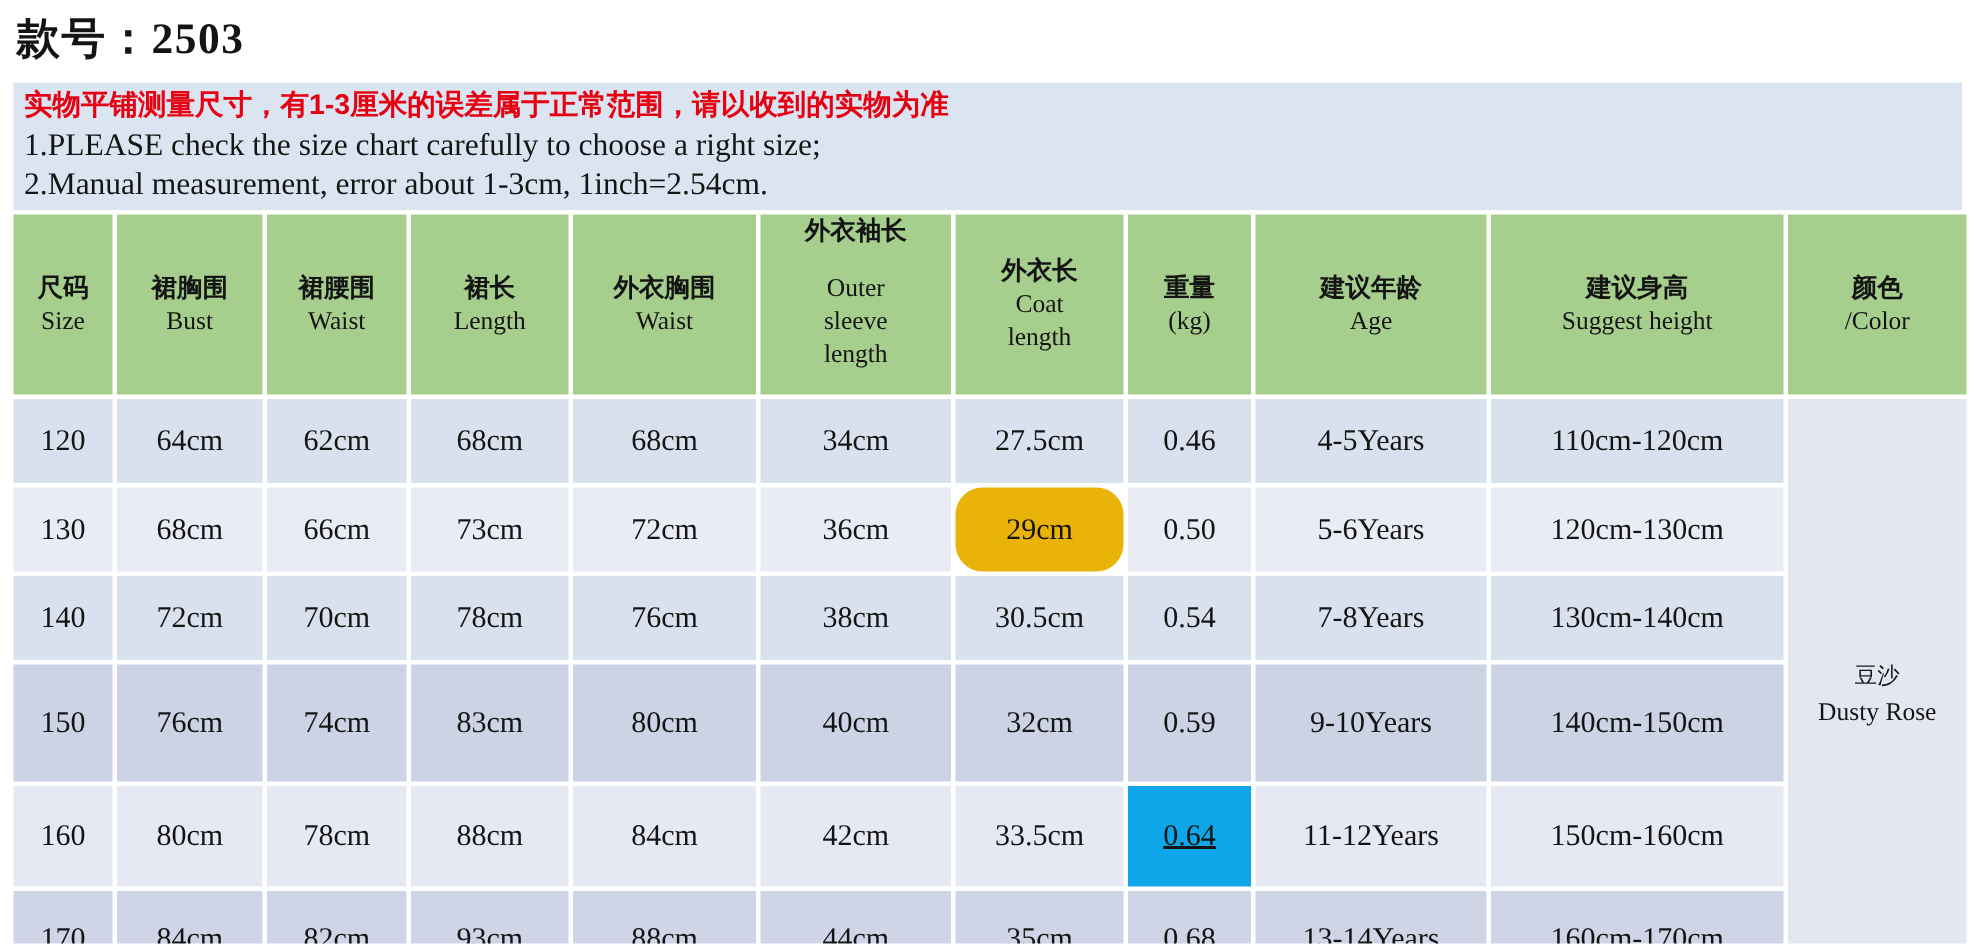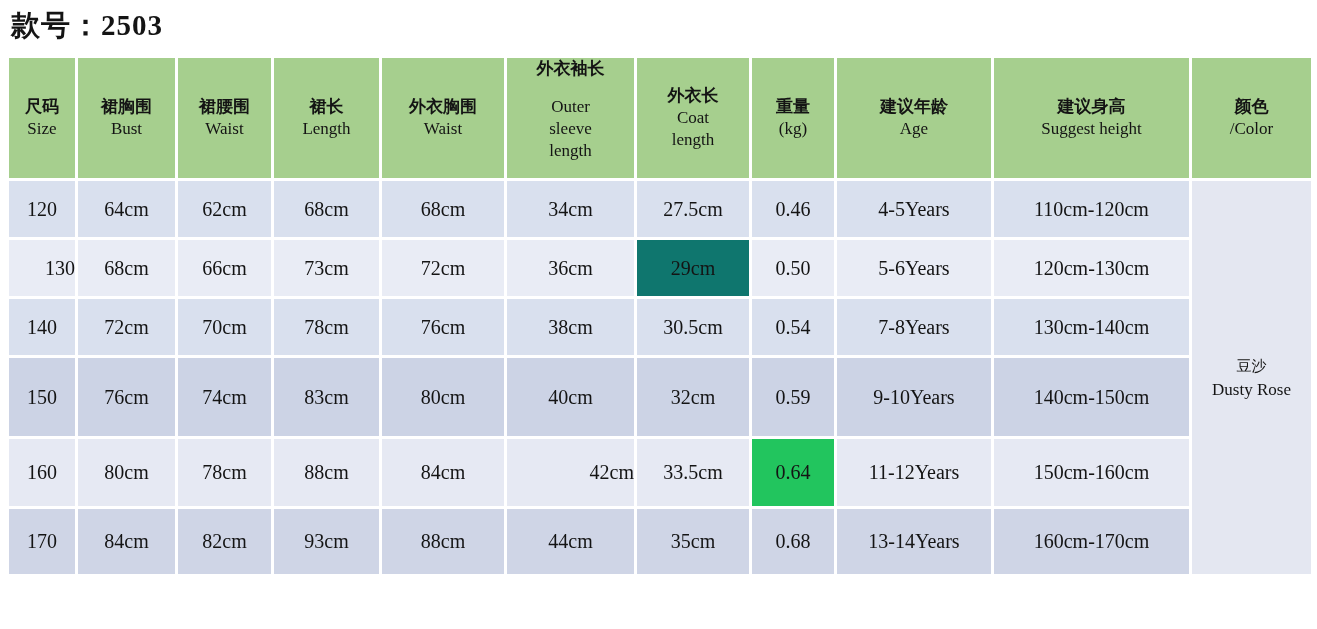--- a/index.html
+++ b/index.html
@@ -49,20 +49,25 @@
   td.color-cell .zh { display:block; font-size:15px; }
   td.color-cell .en { display:block; }
 </style>
 </head>
 <body style="color: rgb(20, 20, 20);">
 
 <div class="page">
 
   <div class="title">款号：2503</div>
 
+  <div class="notice" style="background: rgb(219, 229, 241);">
+    <div class="notice-red" style="color: rgb(230, 0, 18);">实物平铺测量尺寸，有1-3厘米的误差属于正常范围，请以收到的实物为准</div>
+    <div class="notice-en">1.PLEASE check the size chart carefully to choose a right size;</div>
+    <div class="notice-en">2.Manual measurement, error about 1-3cm, 1inch=2.54cm.</div>
+  </div>
 
   <table class="size-chart">
     <colgroup>
       <col style="width:66px">
         <col style="width:97px">
         <col style="width:93px">
       <col style="width:105px">
         <col style="width:122px">
         <col style="width:127px">
       <col style="width:112px">
@@ -130,27 +135,27 @@
         <td style="background: rgb(217, 224, 238);">27.5cm</td>
         <td style="background: rgb(217, 224, 238);">0.46</td>
         <td style="background: rgb(217, 224, 238);">4-5Years</td>
         <td style="background: rgb(217, 224, 238);">110cm-120cm</td>
         <td class="color-cell" rowspan="6" style="background: rgb(228, 231, 241);">
             <span class="zh">豆沙</span>
             <span class="en">Dusty Rose</span>
           </td>
       </tr>
       <tr class="r1">
-        <td style="background: rgb(233, 236, 245); text-align: right;">130</td>
+        <td style="background: rgb(233, 236, 245);">130</td>
         <td style="background: rgb(233, 236, 245);">68cm</td>
         <td style="background: rgb(233, 236, 245);">66cm</td>
         <td style="background: rgb(233, 236, 245);">73cm</td>
         <td style="background: rgb(233, 236, 245);">72cm</td>
         <td style="background: rgb(233, 236, 245);">36cm</td>
-        <td style="background: #0f766e;">29cm</td>
+        <td style="background: #eab308; border-radius: 18px;">29cm</td>
         <td style="background: rgb(233, 236, 245);">0.50</td>
         <td style="background: rgb(233, 236, 245);">5-6Years</td>
         <td style="background: rgb(233, 236, 245);">120cm-130cm</td>
       </tr>
       <tr class="r2">
         <td style="background: rgb(217, 224, 238);">140</td>
         <td style="background: rgb(217, 224, 238);">72cm</td>
         <td style="background: rgb(217, 224, 238);">70cm</td>
         <td style="background: rgb(217, 224, 238);">78cm</td>
         <td style="background: rgb(217, 224, 238);">76cm</td>
@@ -171,23 +176,23 @@
         <td style="background: rgb(204, 211, 229);">0.59</td>
         <td style="background: rgb(204, 211, 229);">9-10Years</td>
         <td style="background: rgb(204, 211, 229);">140cm-150cm</td>
       </tr>
       <tr class="r4">
         <td style="background: rgb(230, 233, 243);">160</td>
         <td style="background: rgb(230, 233, 243);">80cm</td>
         <td style="background: rgb(230, 233, 243);">78cm</td>
         <td style="background: rgb(230, 233, 243);">88cm</td>
         <td style="background: rgb(230, 233, 243);">84cm</td>
-        <td style="background: rgb(230, 233, 243); text-align: right;">42cm</td>
+        <td style="background: rgb(230, 233, 243);">42cm</td>
         <td style="background: rgb(230, 233, 243);">33.5cm</td>
-        <td style="background: #22c55e;">0.64</td>
+        <td style="background: #0ea5e9; text-decoration: underline;">0.64</td>
         <td style="background: rgb(230, 233, 243);">11-12Years</td>
         <td style="background: rgb(230, 233, 243);">150cm-160cm</td>
       </tr>
       <tr class="r5">
         <td style="background: rgb(207, 213, 230);">170</td>
         <td style="background: rgb(207, 213, 230);">84cm</td>
         <td style="background: rgb(207, 213, 230);">82cm</td>
         <td style="background: rgb(207, 213, 230);">93cm</td>
         <td style="background: rgb(207, 213, 230);">88cm</td>
         <td style="background: rgb(207, 213, 230);">44cm</td>

